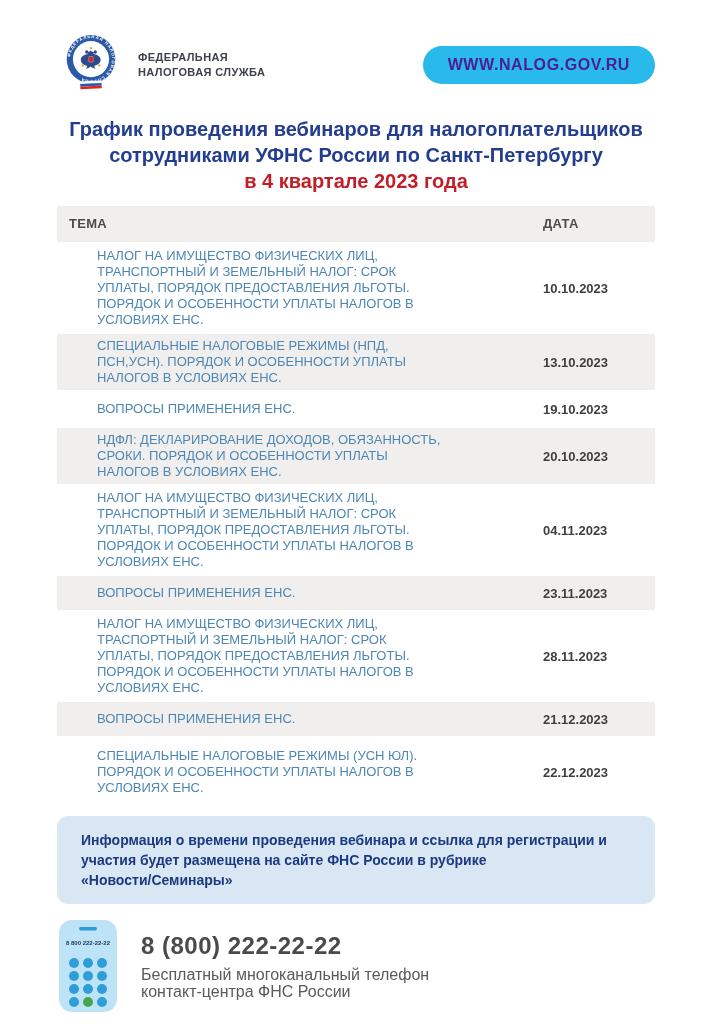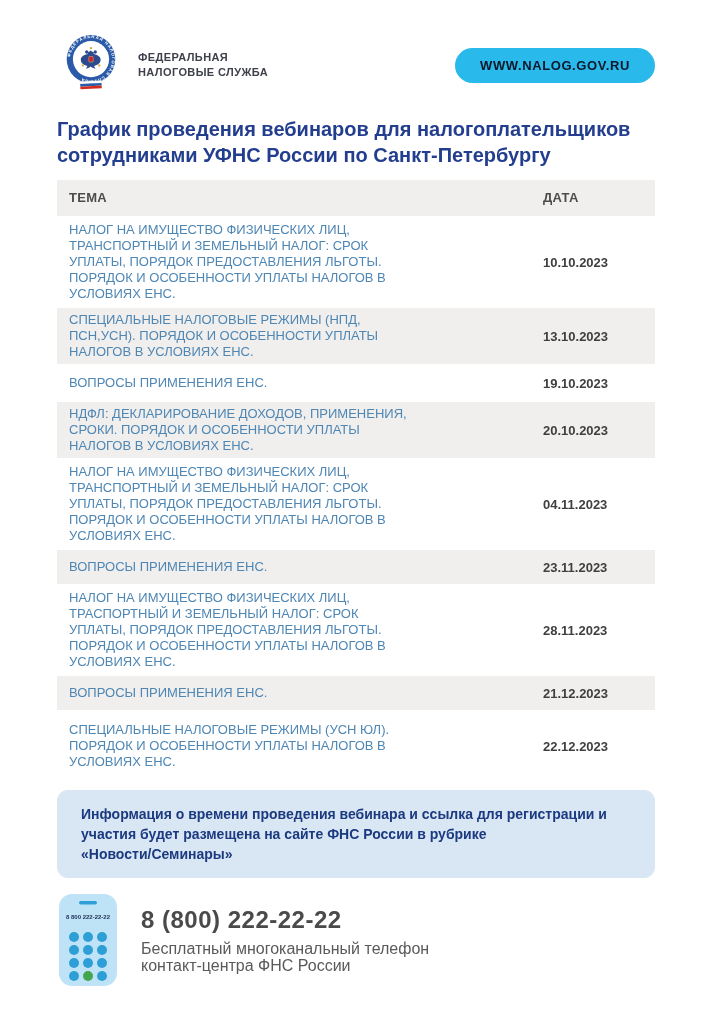--- a/index.html
+++ b/index.html
@@ -10,37 +10,37 @@
   *{margin:0;padding:0;box-sizing:border-box;}
   html,body{width:709px;height:1024px;overflow:hidden;background:#fff;
     font-family:"Liberation Sans",sans-serif;}
   .page{width:709px;height:1024px;padding:30px 54px 0 57px;}
 
   
   .topbar{display:flex;align-items:center;justify-content:space-between;height:70px;}
   .brand{display:flex;align-items:center;gap:13px;}
   .org-name{display:flex;flex-direction:column;font-size:11px;font-weight:bold;
     color:var(--org_text);letter-spacing:.4px;line-height:15px;}
-  .site-btn{display:inline-block;background:var(--cyan);color:#0f172a;font-weight:bold;
-    font-size:13px;letter-spacing:.6px;padding:10px 25px;border-radius:19px;
+  .site-btn{display:inline-block;background:var(--cyan);color:#4c1d95;font-weight:bold;
+    font-size:16px;letter-spacing:.6px;padding:10px 25px;border-radius:19px;
     text-decoration:none;cursor:pointer;}
 
   
-  .title{margin:16px 0 12px;text-align:left;font-size:20px;line-height:26px;font-weight:bold;}
+  .title{margin:16px 0 12px;text-align:center;font-size:20px;line-height:26px;font-weight:bold;}
   .t-blue{display:block;color:var(--navy);}
   .t-red{display:block;color:var(--red);}
 
   
   .table{margin-top:2px;}
   .row{display:flex;padding:4px 12px;margin-bottom:2px;}
   .thead{background:var(--row_gray);color:#4c4c4c;font-weight:bold;font-size:13.5px;
     letter-spacing:.3px;padding:10px 12px;}
   .topic{width:420px;font-size:13px;line-height:16px;white-space:pre-line;}
   .date{flex:0 0 100px;margin-left:auto;font-size:13px;}
-  .trow .topic{color:var(--topic_blue);}
+  .trow .topic{color:var(--topic_blue);margin-left:28px;}
   .trow .date{color:var(--date_gray);font-weight:bold;align-self:center;}
   .trow.alt{background:var(--row_gray);}
   .trow.single{padding:9px 12px;}
   .trow.last{margin-top:8px;gap:31px;}
 
   
   .notice{margin-top:16px;background:var(--notice_bg);border-radius:11px;
     padding:14px 24px;text-align:left;color:var(--notice_text);
     font-size:14px;line-height:20px;font-weight:bold;white-space:pre-line;}
 
@@ -77,29 +77,30 @@
         </g>
 
         <g transform="rotate(-3 35 58)">
           <rect x="24" y="52.4" width="22" height="2.7" fill="#ffffff" stroke="#c9c9c9" stroke-width="0.3"></rect>
           <rect x="24" y="55.1" width="22" height="2.7" fill="#2b5ba8"></rect>
           <rect x="24" y="57.8" width="22" height="2.7" fill="#d52b1e"></rect>
         </g>
       </svg>
       <div class="org-name">
         <span>ФЕДЕРАЛЬНАЯ</span>
-        <span>НАЛОГОВЫЕ СЛУЖБА</span>
+        <span>НАЛОГОВАЯ СЛУЖБА</span>
       </div>
     </div>
     <a class="site-btn">WWW.NALOG.GOV.RU</a>
   </header>
 
   <h1 class="title">
     <span class="t-blue">График проведения вебинаров для налогоплательщиков</span>
     <span class="t-blue">сотрудниками УФНС России по Санкт-Петербургу</span>
+    <span class="t-red">в 4 квартале 2023 года</span>
   </h1>
 
   <section class="table">
     <div class="row thead">
       <div class="topic">ТЕМА</div>
       <div class="date">ДАТА</div>
     </div>
 
     <div class="row trow">
       <div class="topic">НАЛОГ НА ИМУЩЕСТВО ФИЗИЧЕСКИХ ЛИЦ,
@@ -113,21 +114,21 @@
       <div class="topic">СПЕЦИАЛЬНЫЕ НАЛОГОВЫЕ РЕЖИМЫ (НПД,
 ПСН,УСН). ПОРЯДОК И ОСОБЕННОСТИ УПЛАТЫ
 НАЛОГОВ В УСЛОВИЯХ ЕНС.</div>
       <div class="date">13.10.2023</div>
     </div>
     <div class="row trow single">
       <div class="topic">ВОПРОСЫ ПРИМЕНЕНИЯ ЕНС.</div>
       <div class="date">19.10.2023</div>
     </div>
     <div class="row trow alt">
-      <div class="topic">НДФЛ: ДЕКЛАРИРОВАНИЕ ДОХОДОВ, ПРИМЕНЕНИЯ,
+      <div class="topic">НДФЛ: ДЕКЛАРИРОВАНИЕ ДОХОДОВ, ОБЯЗАННОСТЬ,
 СРОКИ. ПОРЯДОК И ОСОБЕННОСТИ УПЛАТЫ
 НАЛОГОВ В УСЛОВИЯХ ЕНС.</div>
       <div class="date">20.10.2023</div>
     </div>
     <div class="row trow">
       <div class="topic">НАЛОГ НА ИМУЩЕСТВО ФИЗИЧЕСКИХ ЛИЦ,
 ТРАНСПОРТНЫЙ И ЗЕМЕЛЬНЫЙ НАЛОГ: СРОК
 УПЛАТЫ, ПОРЯДОК ПРЕДОСТАВЛЕНИЯ ЛЬГОТЫ.
 ПОРЯДОК И ОСОБЕННОСТИ УПЛАТЫ НАЛОГОВ В
 УСЛОВИЯХ ЕНС.</div>

